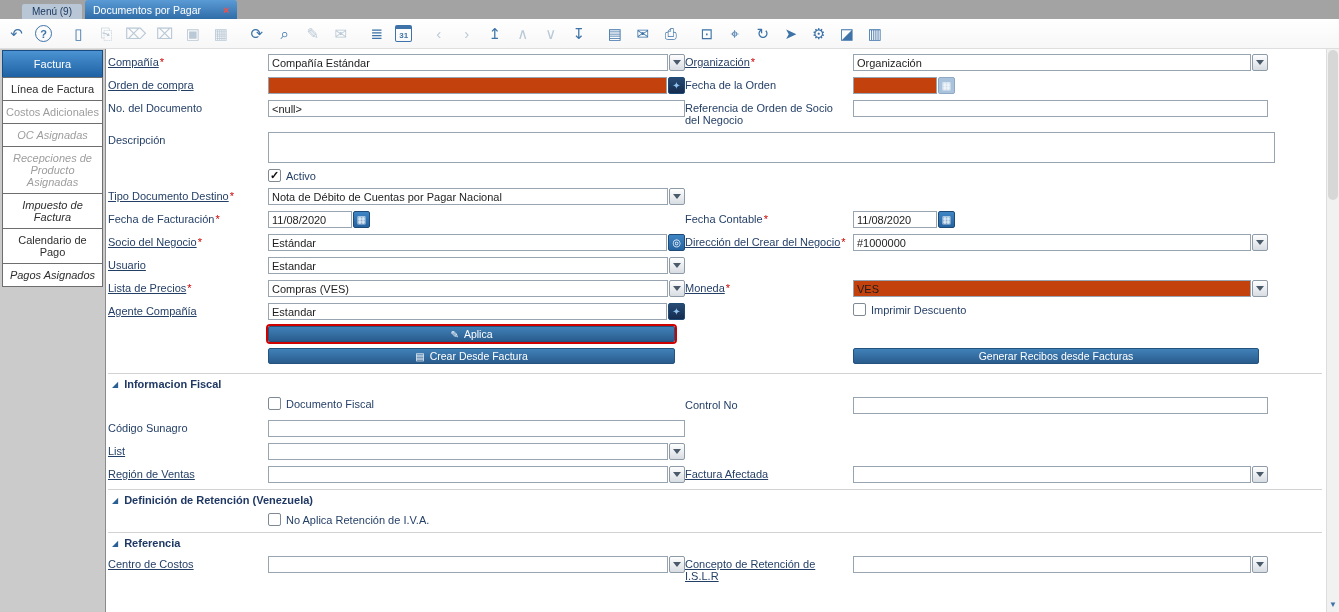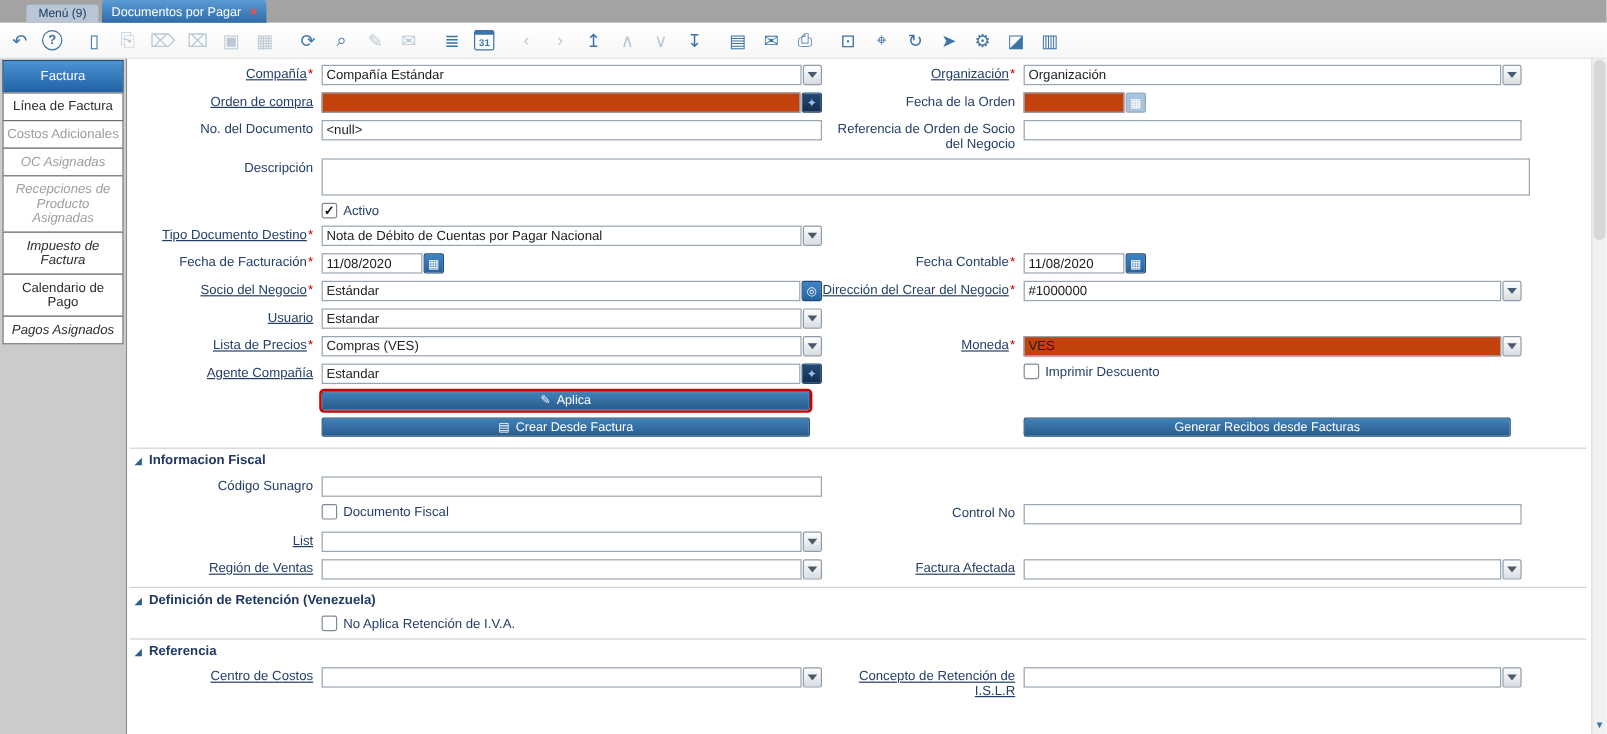--- a/index.html
+++ b/index.html
@@ -2,42 +2,42 @@
 <html><head>
 <meta charset="utf-8">
 <style>
   *{margin:0;padding:0;box-sizing:border-box}
   html,body{width:1339px;height:612px;overflow:hidden}
   body{font-family:"Liberation Sans",sans-serif;font-size:11px;color:#243f66;background:#fff}
 
   
   .tabbar{height:19px;background:#a3a3a3;display:flex;align-items:flex-end;padding-left:22px;gap:3px}
   .menu-tab{height:15px;background:#b9c6d6;color:#17375e;border-radius:2px 2px 0 0;padding:1px 10px;display:flex;align-items:center;font-size:10px;cursor:pointer}
-  .doc-tab{height:19px;background:linear-gradient(#5b9bd5,#2f6da8);color:#fff;border-radius:3px 3px 0 0;padding:0 8px;display:flex;align-items:center;gap:7px;font-size:10.5px;cursor:pointer}
+  .doc-tab{height:19px;background:linear-gradient(#5b9bd5,#2f6da8);color:#fff;border-radius:3px 3px 0 0;padding:0 8px;display:flex;align-items:center;gap:22px;font-size:10.5px;cursor:pointer}
   .doc-close{color:#ff4b3e;font-weight:bold;font-size:11px;cursor:pointer}
 
   
   .toolbar{height:30px;background:linear-gradient(#ffffff,#f7f7f7);border-bottom:1px solid #dedede;display:flex;align-items:center;padding-left:7px;gap:9px}
   .tbi{min-width:19px;height:20px;display:flex;align-items:center;justify-content:center;font-size:15px;color:#3d73a8;cursor:pointer}
   .tbi.dis{color:#bac9d6}
   .tbi.circ{border:1.5px solid #3d73a8;border-radius:50%;width:17px;height:17px;min-width:17px;font-size:11px;font-weight:bold}
   .tbi.cal{border:1.5px solid #3d73a8;border-top:4px solid #3d73a8;width:17px;height:17px;min-width:17px;font-size:8px;font-weight:bold;border-radius:2px}
   .tbi.grp{margin-left:8px}
 
   
   .main{display:flex;height:563px}
   .sidebar{width:106px;background:#cbcbcb;border-right:1px solid #8a8a8a;padding:1px 2px}
   .stab{background:#fff;border:1px solid #6e6e6e;margin-top:-1px;padding:5px 2px;text-align:center;line-height:12px;color:#2d2d2d;cursor:pointer}
   .stab.active{background:linear-gradient(#4b93d2,#1f62a4);border-color:#174d83;color:#fff;padding:7px 2px;margin-top:0}
   .stab.dis{color:#9d9d9d;cursor:default}
   .stab.it{font-style:italic}
 
   .content{flex:1;background:#fff;padding:5px 0 0 2px;overflow:hidden;position:relative}
   .frow{display:flex;align-items:flex-start;margin-bottom:6px}
-  .lbl{padding-top:2px;text-align:right;padding-right:7px;line-height:12px}
+  .lbl{padding-top:2px;text-align:left;padding-right:7px;line-height:12px}
   .lbl.l{width:160px}
   .lbl.r{width:168px}
   .link{text-decoration:underline;cursor:pointer;color:#243f66}
   .req{color:#cc0000;margin-left:1px}
   .fld.l{width:417px}
   .fld.r{width:415px}
 
   .combo{display:flex;align-items:stretch}
   .box{flex:1;height:17px;border:1px solid #98a4af;background:#fff;padding:2px 3px;color:#1d1d1d;overflow:hidden;white-space:nowrap}
   .box.disbg{background:#c2410c}
@@ -317,35 +317,35 @@
           </div>
         </div>
       </div>
 
       <div class="section">
         <div class="sec-h">
           <span class="sec-tri">◢</span>
           <span class="sec-t">Informacion Fiscal</span>
         </div>
         <div class="frow">
-          <div class="lbl l"><span>Código Sunagro</span></div>
-          <div class="fld l">
-              <div class="combo">
-            <div class="box"></div>
-          </div>
-            </div>
-        </div>
-        <div class="frow">
           <div class="lbl l"></div>
           <div class="fld l cbrow">
             <div class="cb"></div>
             <span class="cblbl">Documento Fiscal</span>
           </div>
           <div class="lbl r"><span>Control No</span></div>
           <div class="fld r">
+              <div class="combo">
+            <div class="box"></div>
+          </div>
+            </div>
+        </div>
+        <div class="frow">
+          <div class="lbl l"><span>Código Sunagro</span></div>
+          <div class="fld l">
               <div class="combo">
             <div class="box"></div>
           </div>
             </div>
         </div>
         <div class="frow">
           <div class="lbl l"><span class="link">List</span></div>
           <div class="fld l">
               <div class="combo">
             <div class="box"></div>

